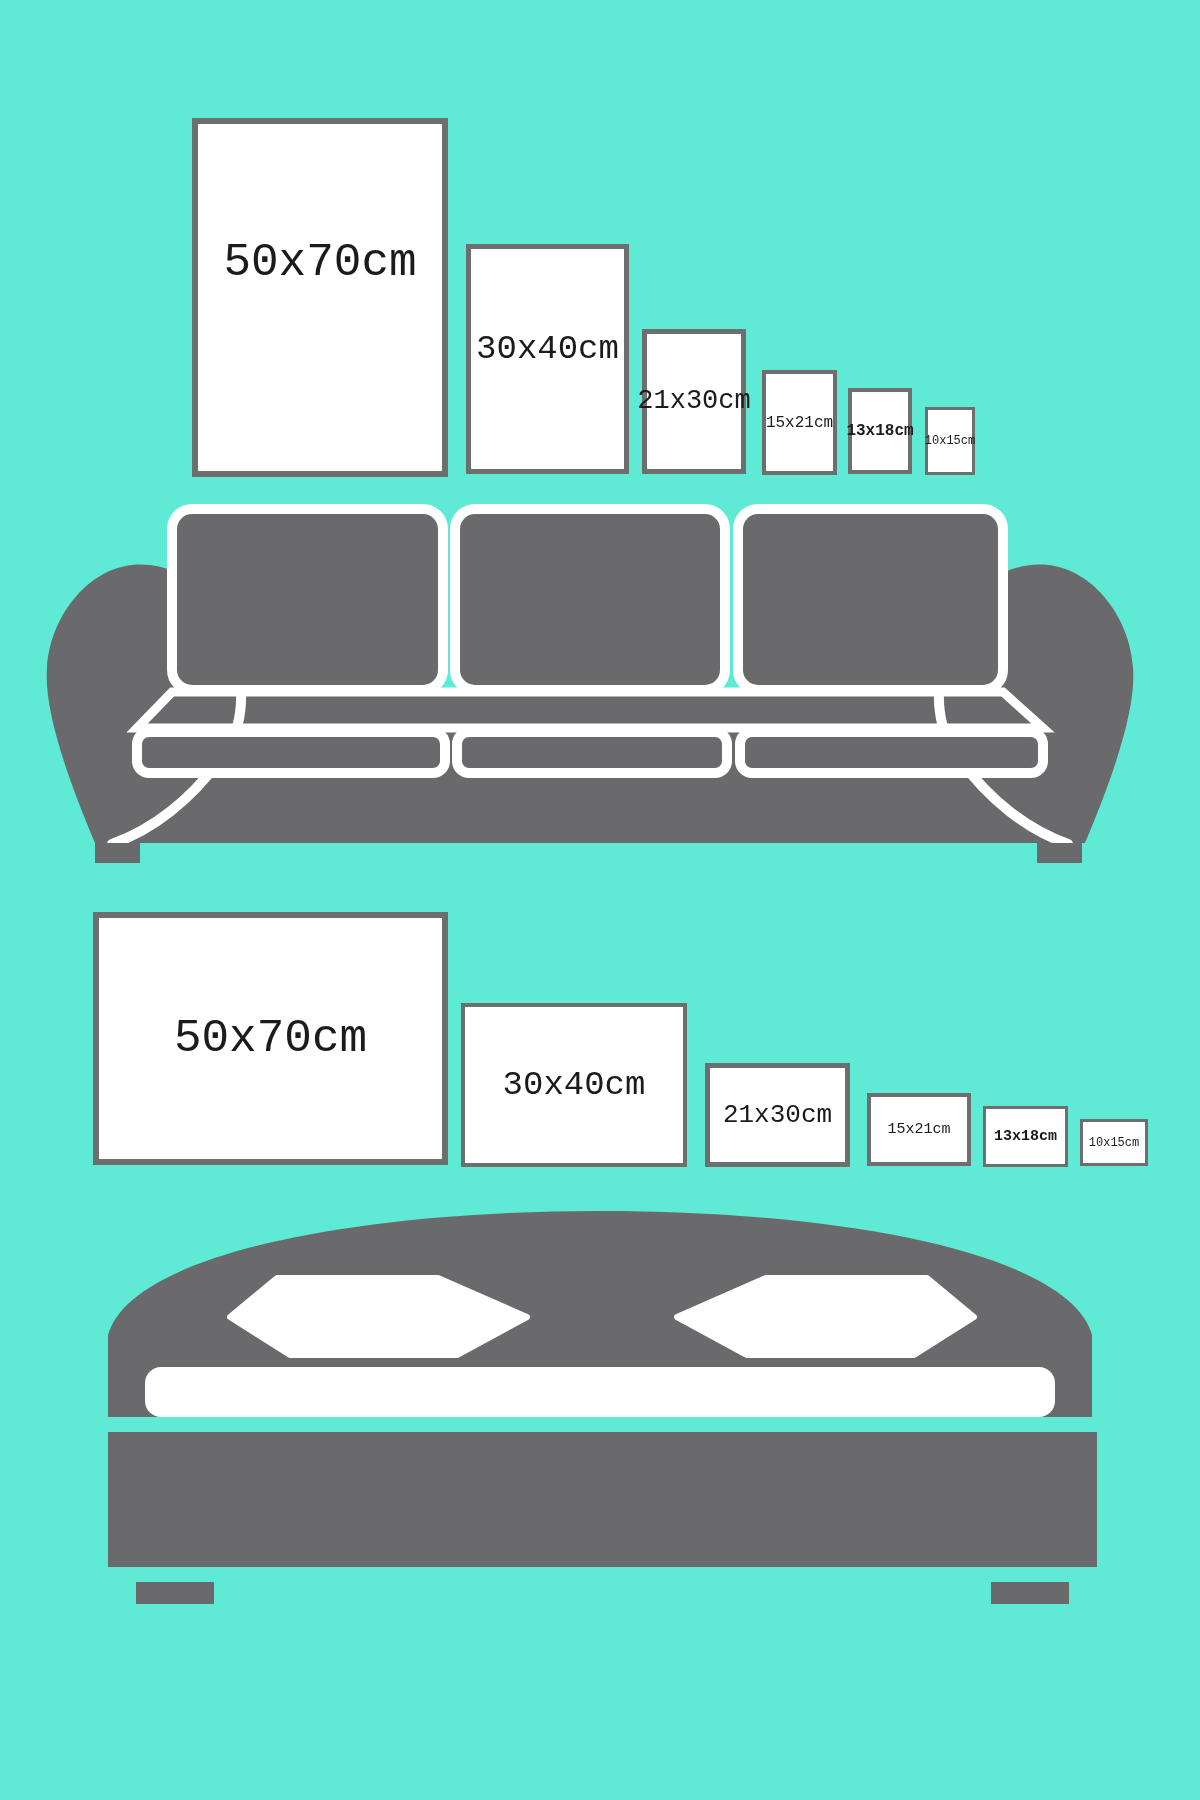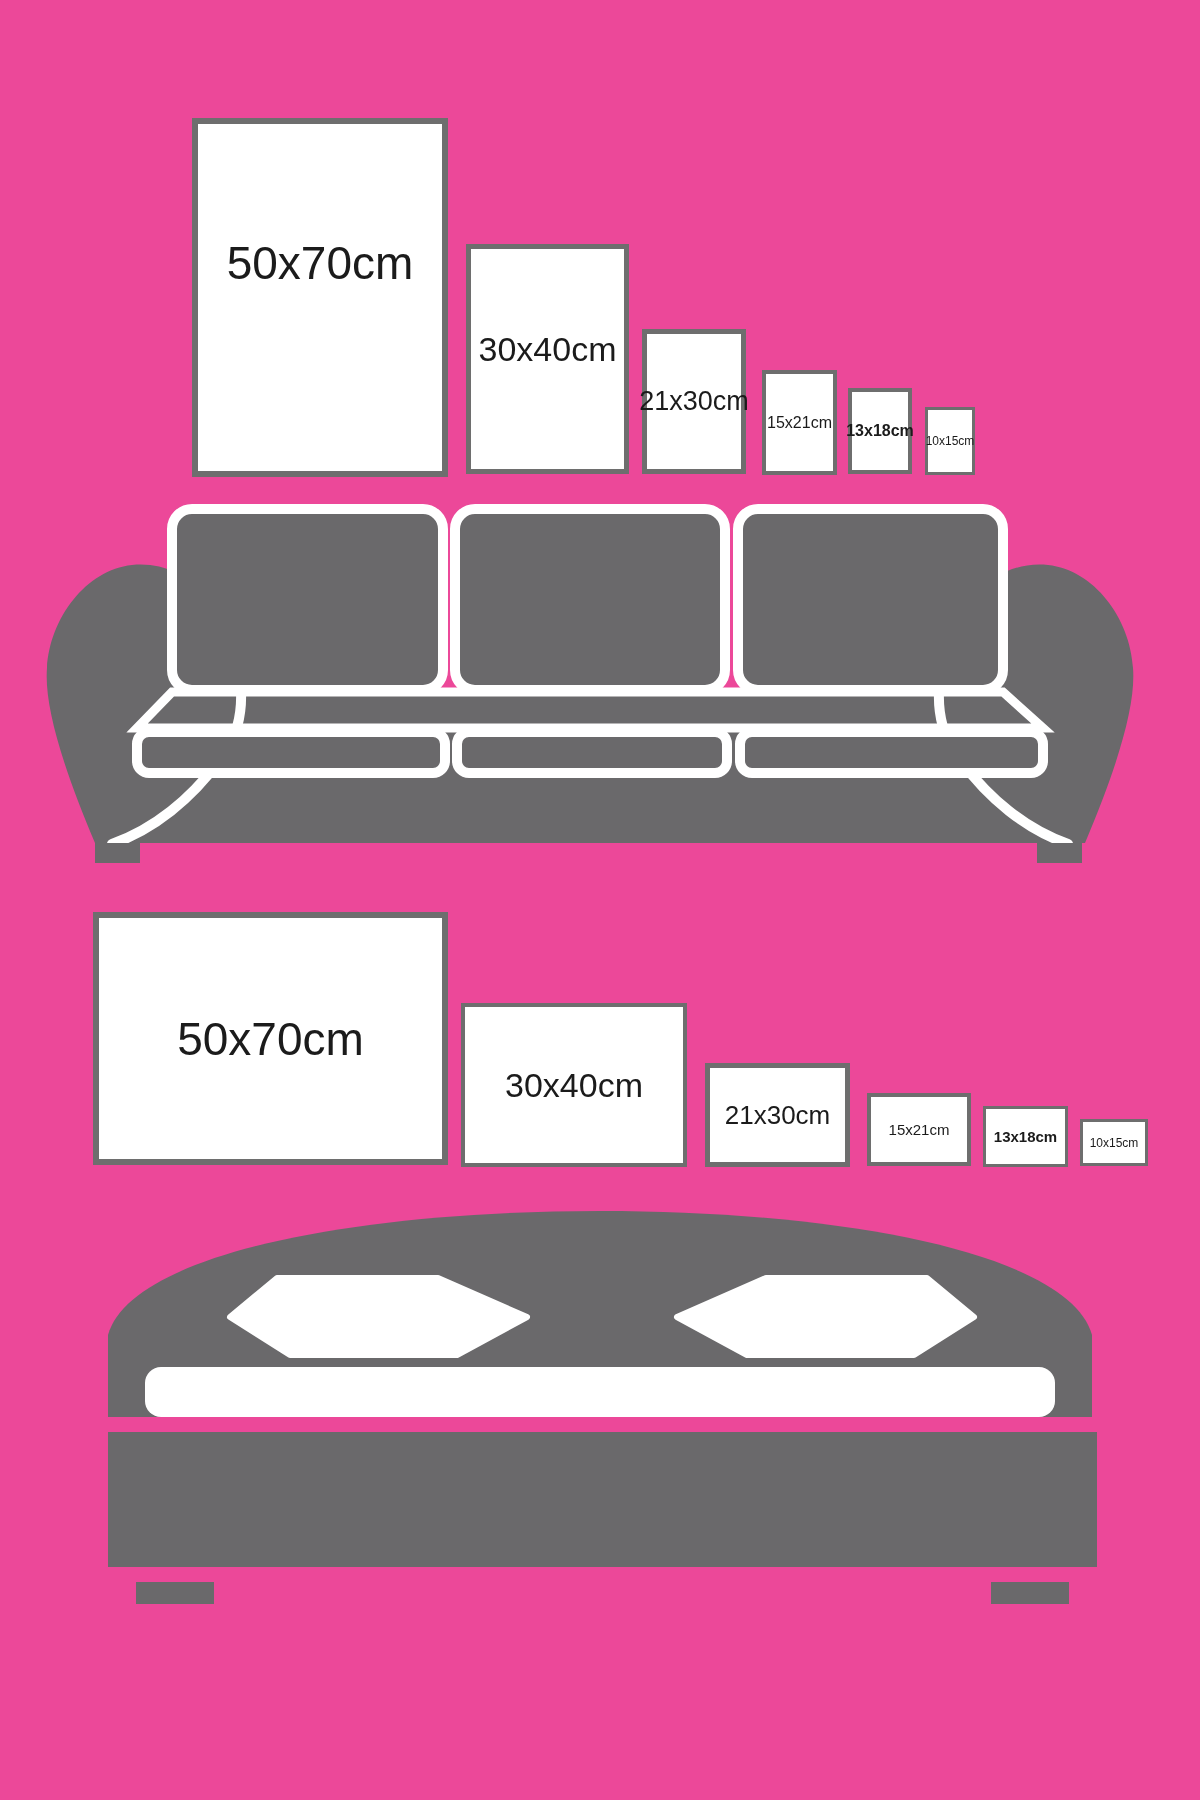--- a/index.html
+++ b/index.html
@@ -1,20 +1,20 @@
 <!DOCTYPE html>
 <html><head>
 <meta charset="utf-8">
 <style>
   html,body{margin:0;padding:0;background:#fff;}
   .canvas{
     position:relative;
     width:1200px;height:1800px;
-    background:#ec4899;
-    font-family:Liberation Sans, sans-serif;
+    background:#5eead4;
+    font-family:Liberation Mono, monospace;
     overflow:hidden;
   }
   .frame{
     position:absolute;
     box-sizing:border-box;
     border-style:solid;
     border-color:#6e6e6e;
     background:#ffffff;
     display:flex;
     align-items:center;

